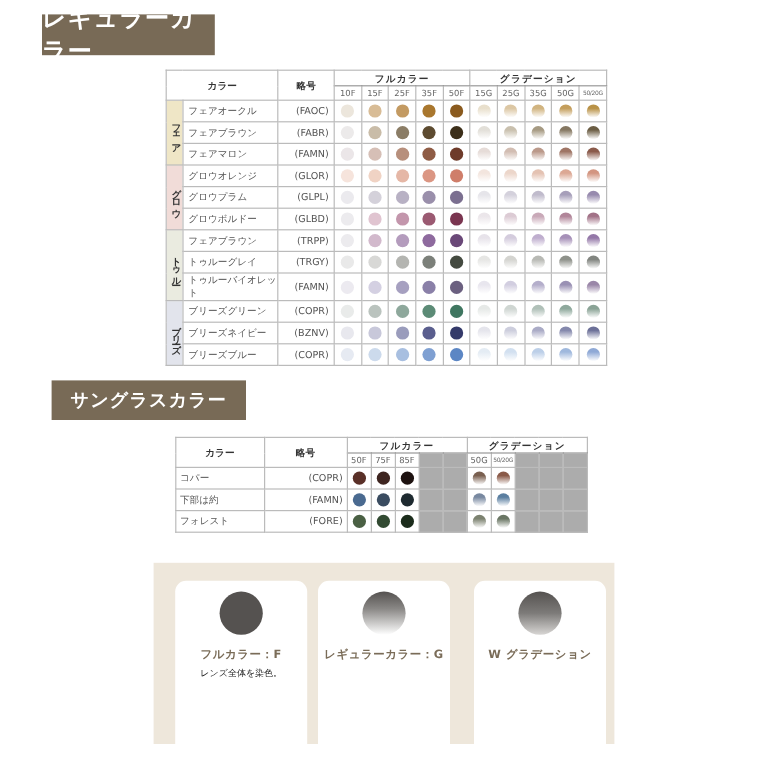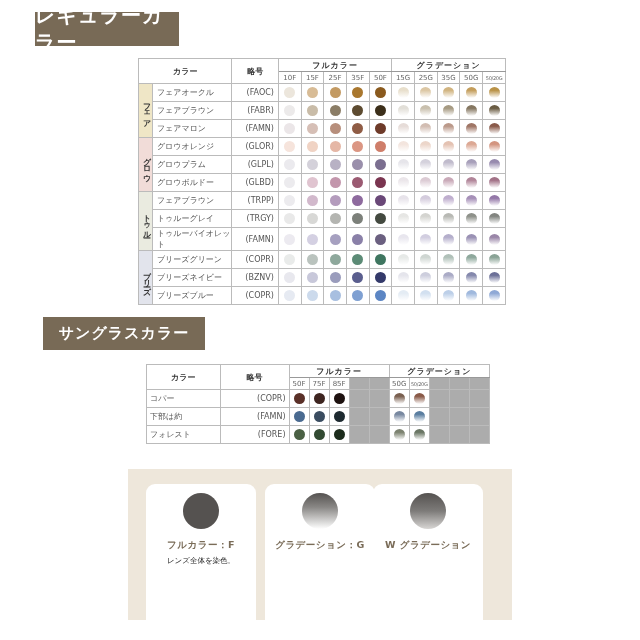--- a/index.html
+++ b/index.html
@@ -332,19 +332,19 @@
 </table>
 
 <div id="type-panel">
   <div class="type-card" style="left:18px">
     <div class="lens" style="background:#555250"></div>
     <div class="t-title">フルカラー：F</div>
     <div class="t-desc">レンズ全体を染色。</div>
   </div>
   <div class="type-card" style="left:137px">
     <div class="lens" style="background:linear-gradient(to bottom,#555250 0%,#8a8886 40%,#ffffff 100%)"></div>
-    <div class="t-title">グラデーション：G</div>
+    <div class="t-title">レギュラーカラー：G</div>
   </div>
-  <div class="type-card" style="left:245px">
+  <div class="type-card" style="left:267px">
     <div class="lens" style="background:linear-gradient(to bottom,#555250 0%,#7d7b79 50%,#d8d6d4 100%)"></div>
     <div class="t-title">W グラデーション</div>
   </div>
 </div>
 
 </body></html>

